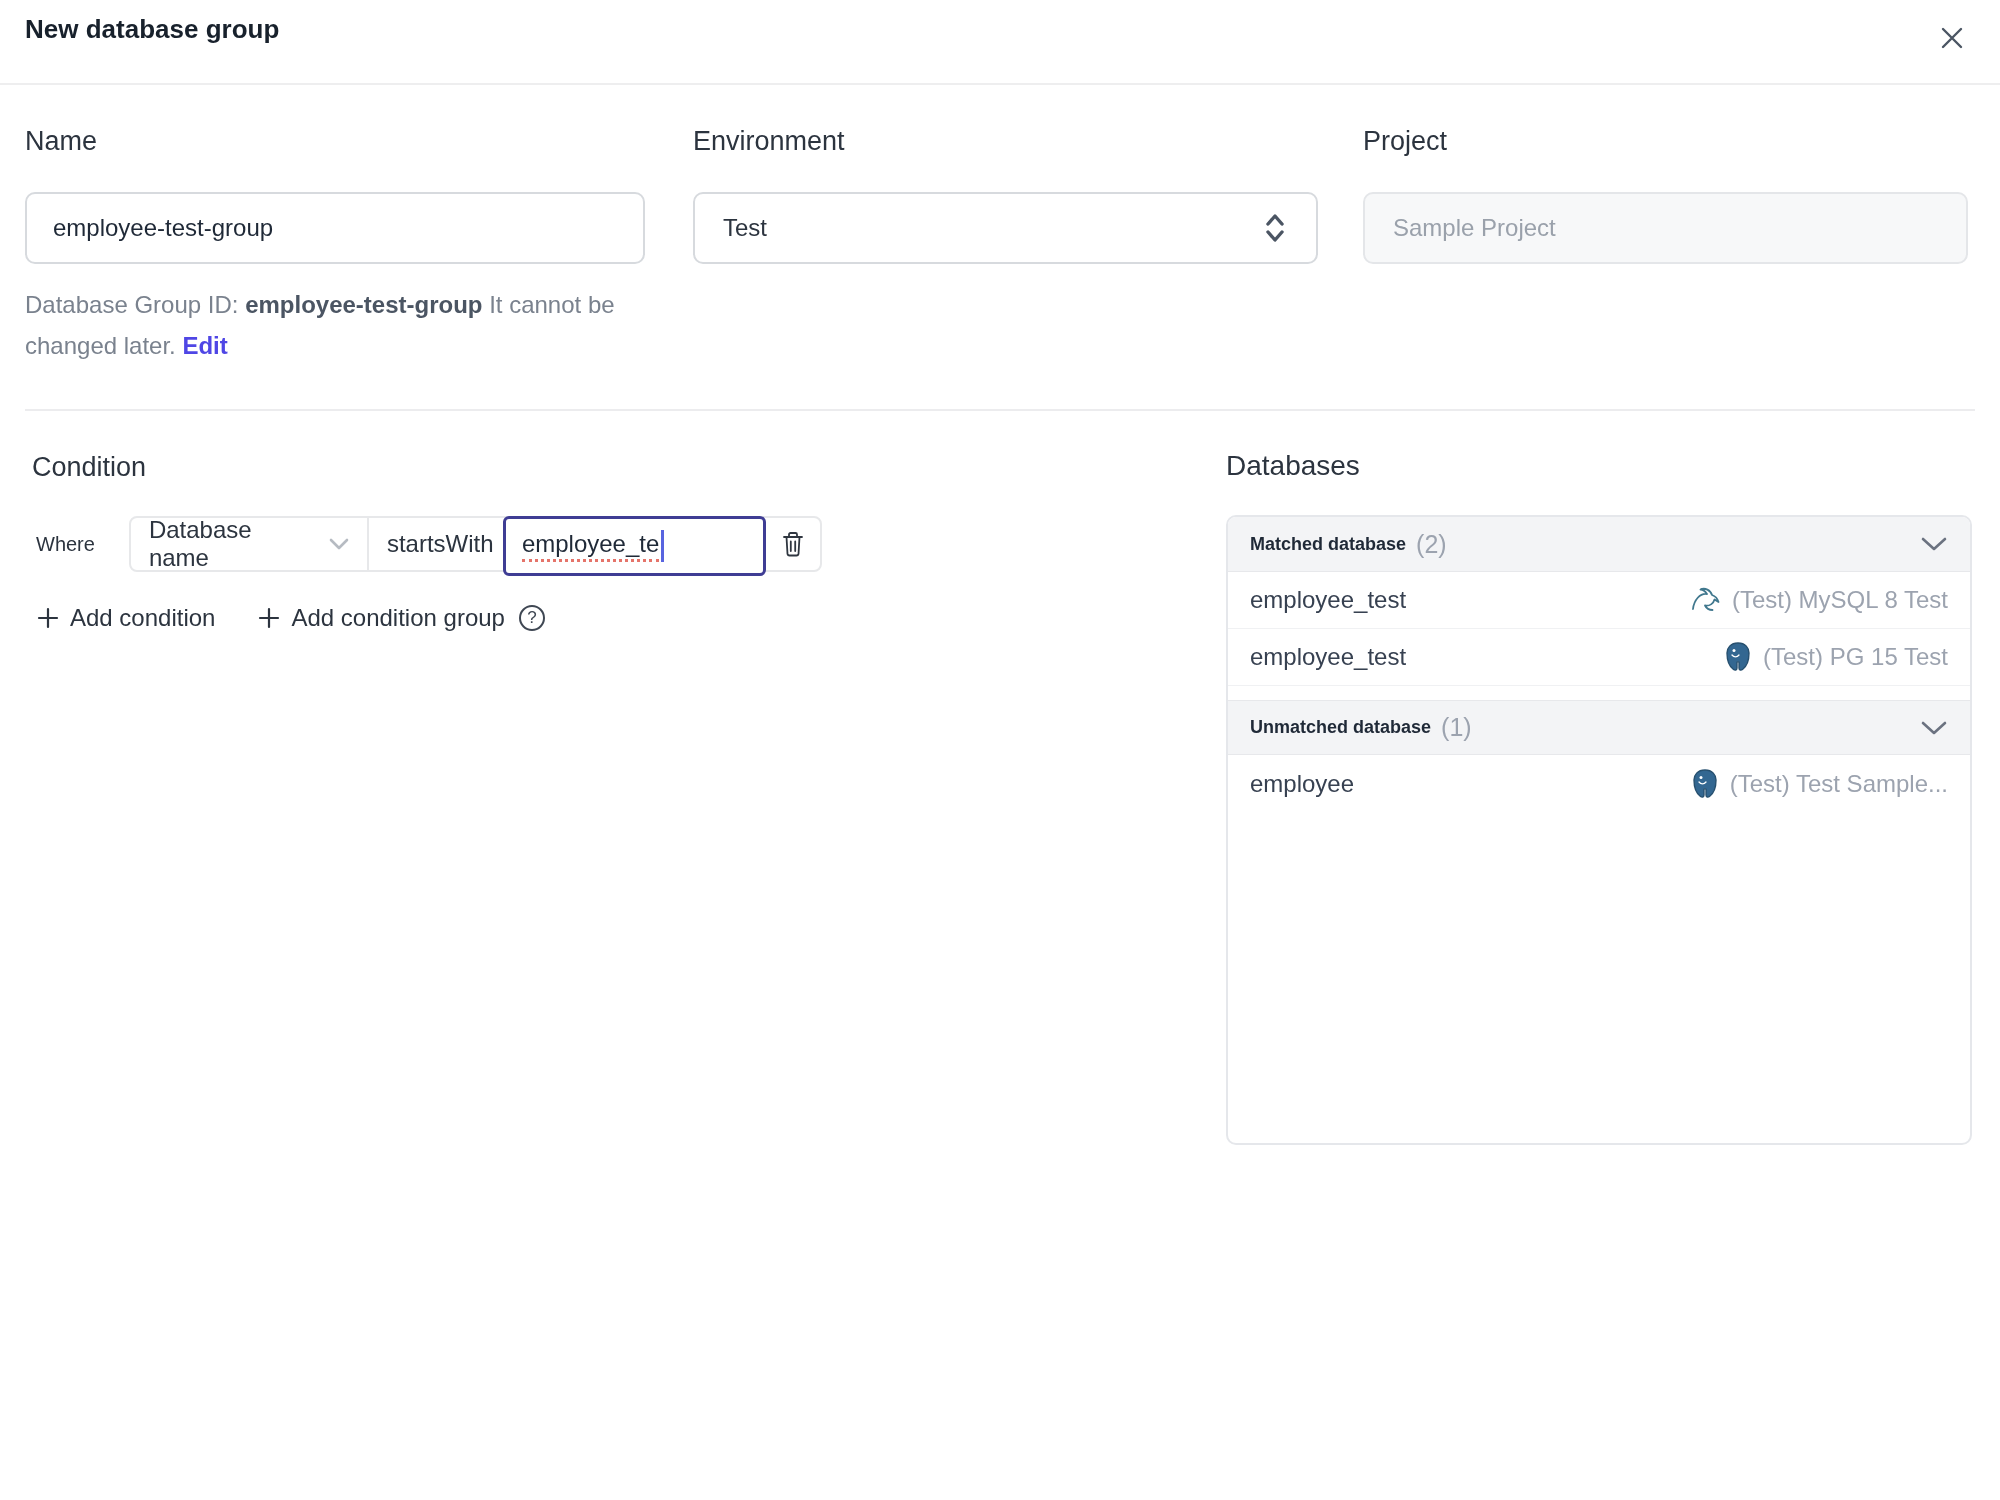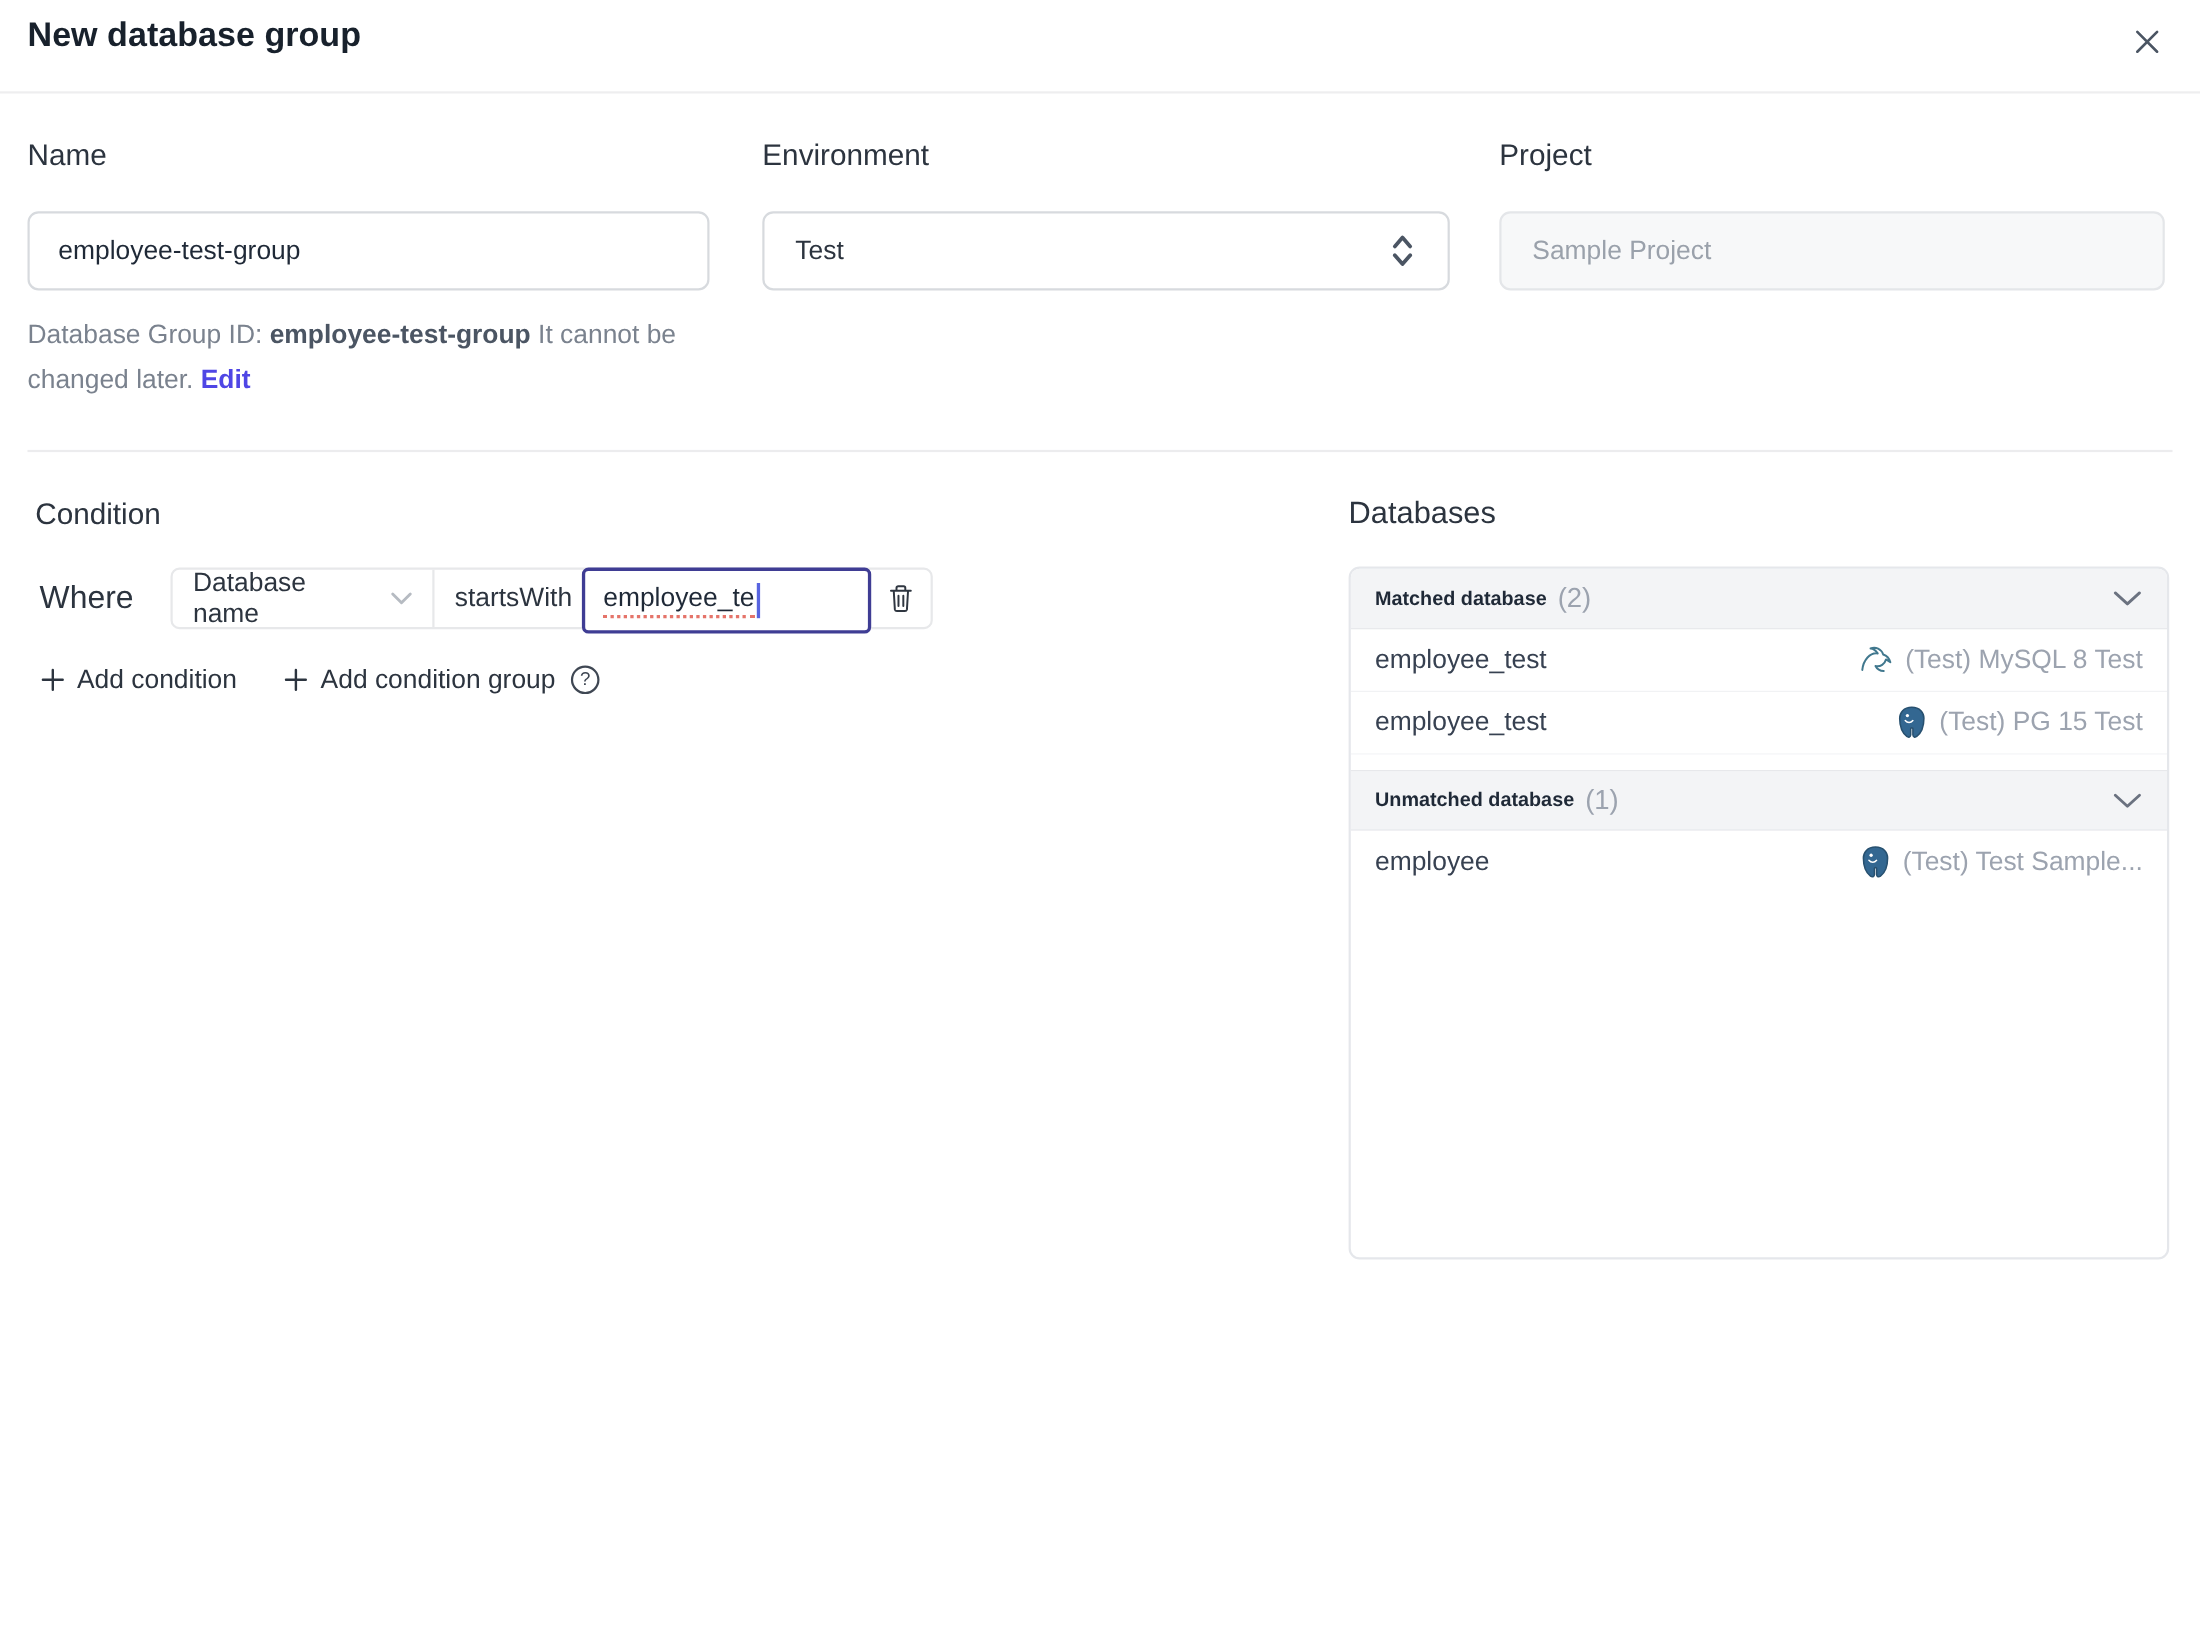--- a/index.html
+++ b/index.html
@@ -2,21 +2,21 @@
 <html><head>
 <meta charset="utf-8">
 <style>
   * { margin:0; padding:0; box-sizing:border-box; }
   html,body { width:2000px; height:1500px; background:#ffffff;
     font-family:"Liberation Sans","DejaVu Sans",sans-serif; color:#1f2937; }
   .root { position:relative; width:2000px; height:1500px; overflow:hidden; }
 
   
   .dlg-header { position:absolute; top:0; left:0; right:0; height:85px; border-bottom:2px solid #eeeeef; }
-  .dlg-title { position:absolute; left:25px; top:14px; font-size:31px; font-weight:700; color:#18212c; }
+  .dlg-title { position:absolute; left:25px; top:14px; font-size:26px; font-weight:700; color:#18212c; }
   .close-btn { position:absolute; right:28px; top:18px; width:40px; height:40px; display:flex;
     align-items:center; justify-content:center; cursor:pointer; background:none; border:none; }
 
   
   .field-label { position:absolute; top:126px; font-size:27px; font-weight:500; color:#2c343f; }
   .ctl { position:absolute; top:192px; height:72px; border-radius:10px; font-size:24px;
     display:flex; align-items:center; }
   .input-box { border:2px solid #d7dade; background:#fff; padding:0 26px; color:#1f2937; }
   .select-box { border:2px solid #d7dade; background:#fff; padding:0 28px; color:#2c343f;
     justify-content:space-between; cursor:pointer; }
@@ -25,21 +25,21 @@
   .group-note { position:absolute; left:25px; top:284px; width:640px; font-size:24px;
     line-height:41px; color:#7a828e; }
   .group-note b { color:#4b5563; font-weight:700; }
   .edit-link { color:#4f46e5; font-weight:600; cursor:pointer; text-decoration:none; }
 
   .section-divider { position:absolute; left:25px; right:25px; top:409px; height:2px; background:#ececee; }
 
   
   .cond-title { position:absolute; left:32px; top:452px; font-size:27px; font-weight:500; color:#2c343f; }
   .where-row { position:absolute; left:36px; top:516px; height:56px; display:flex; align-items:center; }
-  .where-label { font-size:29px; color:#2c343f; margin-right:34px; }
+  .where-label { font-size:20px; color:#2c343f; margin-right:34px; }
   .cond-group { display:flex; align-items:stretch; height:56px; border:2px solid #e7e8ea; border-radius:8px; }
   .cond-seg { display:flex; align-items:center; padding:0 18px; gap:14px; font-size:24px; color:#2c343f; cursor:pointer; }
   .seg-factor { width:238px; justify-content:space-between; border-right:2px solid #e7e8ea; }
   .seg-operator { width:136px; justify-content:space-between; }
   .seg-input { position:relative; z-index:2; width:263px; margin:-2px 0 -2px -2px; height:60px;
     border:3px solid #3f3d94; border-radius:6px; background:#fff; display:flex; align-items:center;
     padding:0 16px; font-size:24px; color:#1f2937; }
   .misspell { border-bottom:3px dotted #e5746a; padding-bottom:1px; }
   .caret { display:inline-block; width:3px; height:32px; background:#5864e0; margin-left:2px; vertical-align:middle; }
   .seg-trash { width:54px; display:flex; align-items:center; justify-content:center; cursor:pointer; }

